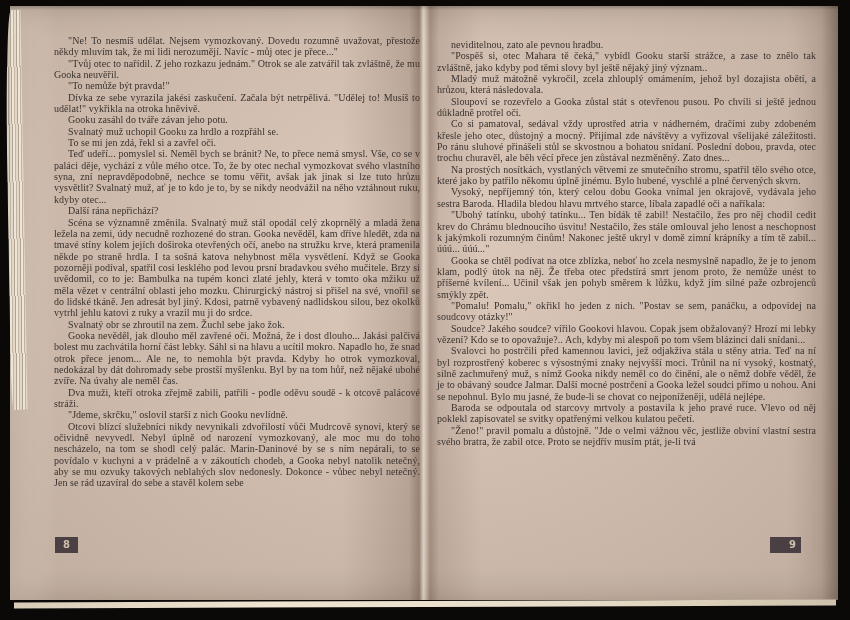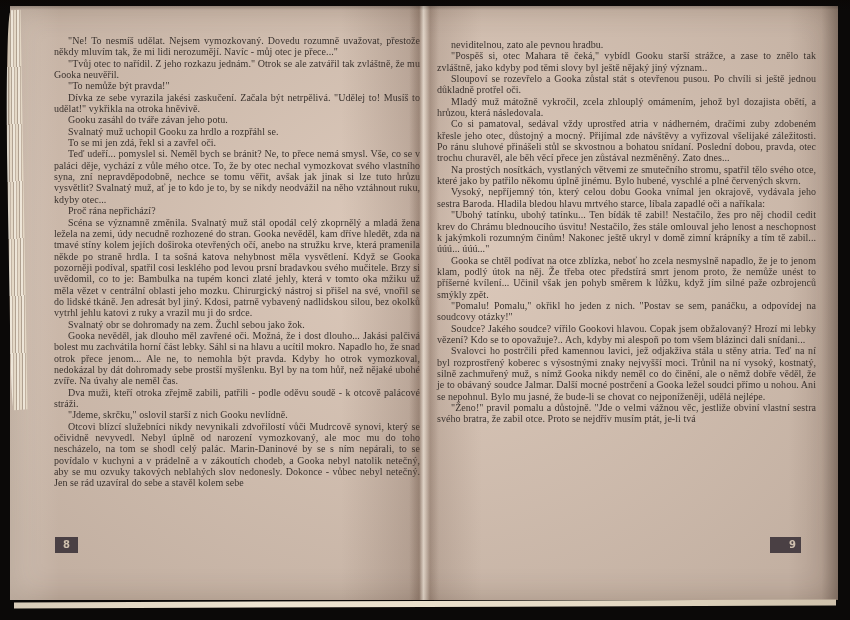--- a/index.html
+++ b/index.html
@@ -143,43 +143,44 @@
     <div class="page page-left">
       <div class="page-text">
           <p class="para">"Ne! To nesmíš udělat. Nejsem vymozkovaný. Dovedu rozumně uvažovat, přestože někdy mluvím tak, že mi lidi nerozumějí. Navíc - můj otec je přece..."</p>
           <p class="para">"Tvůj otec to nařídil. Z jeho rozkazu jednám." Otrok se ale zatvářil tak zvláštně, že mu Gooka neuvěřil.</p>
           <p class="para">"To nemůže být pravda!"</p>
           <p class="para">Dívka ze sebe vyrazila jakési zaskučení. Začala být netrpělivá. "Udělej to! Musíš to udělat!" vykřikla na otroka hněvivě.</p>
           <p class="para">Gooku zasáhl do tváře závan jeho potu.</p>
           <p class="para">Svalnatý muž uchopil Gooku za hrdlo a rozpřáhl se.</p>
           <p class="para">To se mi jen zdá, řekl si a zavřel oči.</p>
           <p class="para">Teď udeří... pomyslel si. Neměl bych se bránit? Ne, to přece nemá smysl. Vše, co se v paláci děje, vychází z vůle mého otce. To, že by otec nechal vymozkovat svého vlastního syna, zní nepravděpodobně, nechce se tomu věřit, avšak jak jinak si lze tuto hrůzu vysvětlit? Svalnatý muž, ať je to kdo je to, by se nikdy neodvážil na něho vztáhnout ruku, kdyby otec...</p>
-          <p class="para">Proč rána nepřichází?</p>
+          <p class="para">Další rána nepřichází?</p>
           <p class="para">Scéna se významně změnila. Svalnatý muž stál opodál celý zkoprnělý a mladá žena ležela na zemi, údy necudně rozhozené do stran. Gooka nevěděl, kam dříve hledět, zda na tmavé stíny kolem jejích doširoka otevřených očí, anebo na stružku krve, která pramenila někde po straně hrdla. I ta sošná katova nehybnost měla vysvětlení. Když se Gooka pozorněji podíval, spatřil cosi lesklého pod levou prsní bradavkou svého mučitele. Brzy si uvědomil, co to je: Bambulka na tupém konci zlaté jehly, která v tomto oka mžiku už měla vězet v centrální oblasti jeho mozku. Chirurgický nástroj si přišel na své, vnořil se do lidské tkáně. Jen adresát byl jiný. Kdosi, patrně vybavený nadlidskou silou, bez okolků vytrhl jehlu katovi z ruky a vrazil mu ji do srdce.</p>
-          <p class="para">Svalnatý obr se dohromady na zem. Žuchl sebou jako žok.</p>
+          <p class="para">Svalnatý obr se zhroutil na zem. Žuchl sebe jako žok.</p>
           <p class="para">Gooka nevěděl, jak dlouho měl zavřené oči. Možná, že i dost dlouho... Jakási palčivá bolest mu zachvátila horní část lebky. Sáhl si na hlavu a ucítil mokro. Napadlo ho, že snad otrok přece jenom... Ale ne, to nemohla být pravda. Kdyby ho otrok vymozkoval, nedokázal by dát dohromady sebe prostší myšlenku. Byl by na tom hůř, než nějaké ubohé zvíře. Na úvahy ale neměl čas.</p>
           <p class="para">Dva muži, kteří otroka zřejmě zabili, patřili - podle oděvu soudě - k otcově palácové stráži.</p>
           <p class="para">"Jdeme, skrčku," oslovil starší z nich Gooku nevlídně.</p>
           <p class="para">Otcovi blízcí služebníci nikdy nevynikali zdvořilostí vůči Mudrcově synovi, který se očividně nevyvedl. Nebyl úplně od narození vymozkovaný, ale moc mu do toho nescházelo, na tom se shodl celý palác. Marin-Daninové by se s ním nepárali, to se povídalo v kuchyni a v prádelně a v zákoutích chodeb, a Gooka nebyl natolik netečný, aby se mu ozvuky takových neblahých slov nedonesly. Dokonce - vůbec nebyl netečný. Jen se rád uzavíral do sebe a stavěl kolem sebe</p>
         </div>
     </div>
     <div class="page page-right">
       <div class="page-text">
           <p class="para">neviditelnou, zato ale pevnou hradbu.</p>
           <p class="para">"Pospěš si, otec Mahara tě čeká," vybídl Gooku starší strážce, a zase to znělo tak zvláštně, jako kdyby pod těmi slovy byl ještě nějaký jiný význam..</p>
+          <p class="para">Mladý muž mátožně vykročil, zcela zhlouplý omámením, jehož byl dozajista obětí, a hrůzou, která následovala.</p>
           <p class="para">Sloupoví se rozevřelo a Gooka zůstal stát s otevřenou pusou. Po chvíli si ještě jednou důkladně protřel oči.</p>
-          <p class="para">Mladý muž mátožně vykročil, zcela zhlouplý omámením, jehož byl dozajista obětí, a hrůzou, která následovala.</p>
           <p class="para">Co si pamatoval, sedával vždy uprostřed atria v nádherném, dračími zuby zdobeném křesle jeho otec, důstojný a mocný. Přijímal zde návštěvy a vyřizoval všelijaké záležitosti. Po ránu sluhové přinášeli stůl se skvostnou a bohatou snídaní. Poslední dobou, pravda, otec trochu churavěl, ale běh věcí přece jen zůstával nezměněný. Zato dnes...</p>
           <p class="para">Na prostých nosítkách, vystlaných větvemi ze smutečního stromu, spatřil tělo svého otce, které jako by patřilo někomu úplně jinému. Bylo hubené, vyschlé a plné červených skvrn.</p>
           <p class="para">Vysoký, nepříjemný tón, který celou dobu Gooka vnímal jen okrajově, vydávala jeho sestra Baroda. Hladila bledou hlavu mrtvého starce, líbala zapadlé oči a naříkala:</p>
           <p class="para">"Ubohý tatínku, ubohý tatínku... Ten bídák tě zabil! Nestačilo, žes pro něj chodil cedit krev do Chrámu blednoucího úsvitu! Nestačilo, žes stále omlouval jeho lenost a neschopnost k jakýmkoli rozumným činům! Nakonec ještě ukryl v domě zimní krápníky a tím tě zabil... úúú... úúú..."</p>
           <p class="para">Gooka se chtěl podívat na otce zblízka, neboť ho zcela nesmyslně napadlo, že je to jenom klam, podlý útok na něj. Že třeba otec předstírá smrt jenom proto, že nemůže unést to příšerné kvílení... Učinil však jen pohyb směrem k lůžku, když jím silné paže ozbrojenců smýkly zpět.</p>
           <p class="para">"Pomalu! Pomalu," okřikl ho jeden z nich. "Postav se sem, panáčku, a odpovídej na soudcovy otázky!"</p>
           <p class="para">Soudce? Jakého soudce? vířilo Gookovi hlavou. Copak jsem obžalovaný? Hrozí mi lebky vězení? Kdo se to opovažuje?.. Ach, kdyby mi alespoň po tom všem blázinci dali snídani...</p>
           <p class="para">Svalovci ho postrčili před kamennou lavici, jež odjakživa stála u stěny atria. Teď na ní byl rozprostřený koberec s výsostnými znaky nejvyšší moci. Trůnil na ní vysoký, kostnatý, silně zachmuřený muž, s nímž Gooka nikdy neměl co do činění, ale o němž dobře věděl, že je to obávaný soudce Jalmar. Další mocné postrčení a Gooka ležel soudci přímo u nohou. Ani se nepohnul. Bylo mu jasné, že bude-li se chovat co nejponíženěji, udělá nejlépe.</p>
+          <p class="para">Baroda se odpoutala od starcovy mrtvoly a postavila k jeho pravé ruce. Vlevo od něj poklekl zapisovatel se svitky opatřenými velkou kulatou pečetí.</p>
           <p class="para">"Ženo!" pravil pomalu a důstojně. "Jde o velmi vážnou věc, jestliže obviní vlastní sestra svého bratra, že zabil otce. Proto se nejdřív musím ptát, je-li tvá</p>
         </div>
     </div>
     <div class="gutter"></div>
     <div class="page-number-badge badge-left">8</div>
     <div class="page-number-badge badge-right">9</div>
   </div>
   <div class="bottom-edge"></div>
   <div class="top-shadow"></div>
 </div>

